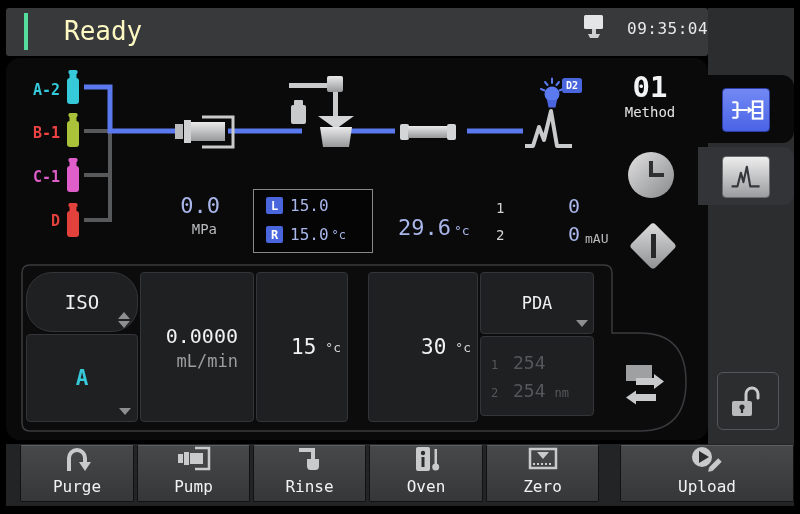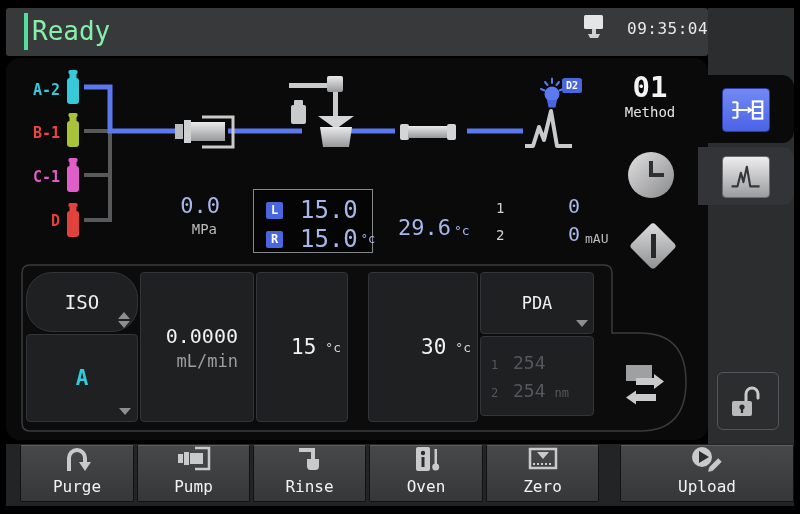--- a/index.html
+++ b/index.html
@@ -30,21 +30,21 @@
   .bottle-label{width:44px;text-align:right;font-size:15px;font-weight:bold;}
   
   .val-blue{color:#a9b6ea;}
   .unit-gray{color:#b9babc;}
   .press-val{left:155px;top:193px;width:65px;font-size:22px;text-align:right;}
   .press-unit{left:155px;top:221px;width:62px;font-size:14px;text-align:right;}
   .lr-box{left:253px;top:189px;width:118px;height:62px;background:#050506;border:1px solid #88898c;}
   .lr-row{position:absolute;left:12px;display:flex;align-items:center;}
   .lr-chip{width:17px;height:17px;border-radius:2px;color:#fff;font-size:12px;font-weight:bold;
            display:flex;align-items:center;justify-content:center;}
-  .lr-val{font-size:24px;margin-left:17px;}
+  .lr-val{font-size:16px;margin-left:7px;}
   .lr-unit{font-size:12px;margin-left:3px;}
   .oven-val{left:398px;top:215px;font-size:22px;}
   .oven-unit{font-size:13px;margin-left:3px;}
   .ch-label{font-size:14px;color:#d3d4d6;}
   .ch-val{width:35px;font-size:20px;text-align:right;}
   .mau{left:585px;top:231px;font-size:13px;}
   
   .method-num{left:622px;top:70px;width:56px;font-size:29px;font-weight:bold;color:#f2f3f4;text-align:center;}
   .method-label{left:616px;top:104px;width:68px;font-size:14px;color:#e4e5e6;text-align:center;}
   .clock-btn{left:628px;top:152px;width:46px;height:46px;border-radius:50%;
@@ -93,21 +93,21 @@
   .menu-dot{width:3.5px;height:3.5px;background:#232425;}
   .menu-bar{width:19px;height:3.5px;background:#232425;margin-left:3px;}
 </style>
 </head>
 <body>
 
 <div class="screen">
 
   <div class="abs topbar"></div>
   <div class="abs status-cursor" style="background-color: rgb(85, 221, 158);"></div>
-  <div class="abs status-text nowrap" style="color: #86efac;">Ready</div>
+  <div class="abs status-text nowrap" style="color: #fef9c3; margin-left: 32px;">Ready</div>
 
   <svg class="abs" style="left:583px;top:14px;" width="22" height="26" viewBox="0 0 22 26">
     <rect x="1" y="1" width="19" height="14" rx="1.5" fill="#e4e5e6"></rect>
     <rect x="9" y="15" width="4" height="5" fill="#cfd0d2"></rect>
     <path d="M5,20 H17 L15,24 H7 Z" fill="#cfd0d2"></path>
   </svg>
 
   <div class="abs time-text nowrap">09:35:04</div>
 
   <div class="abs menu-btn">

